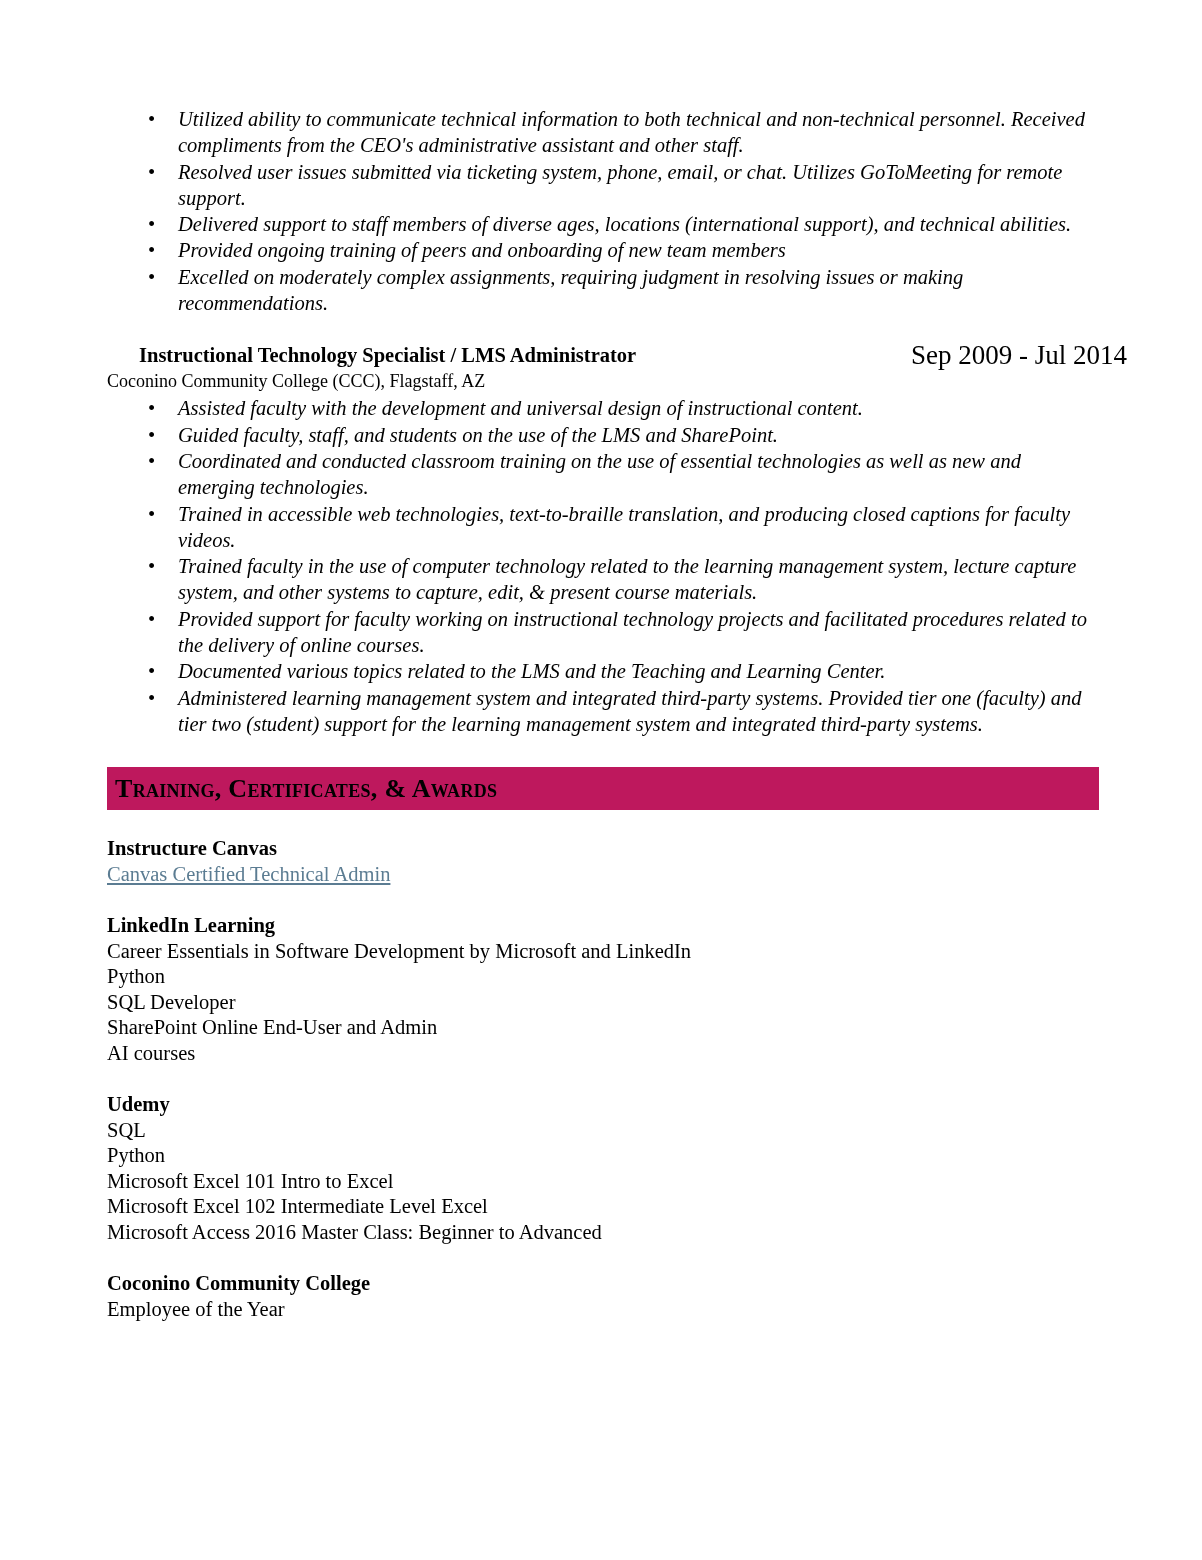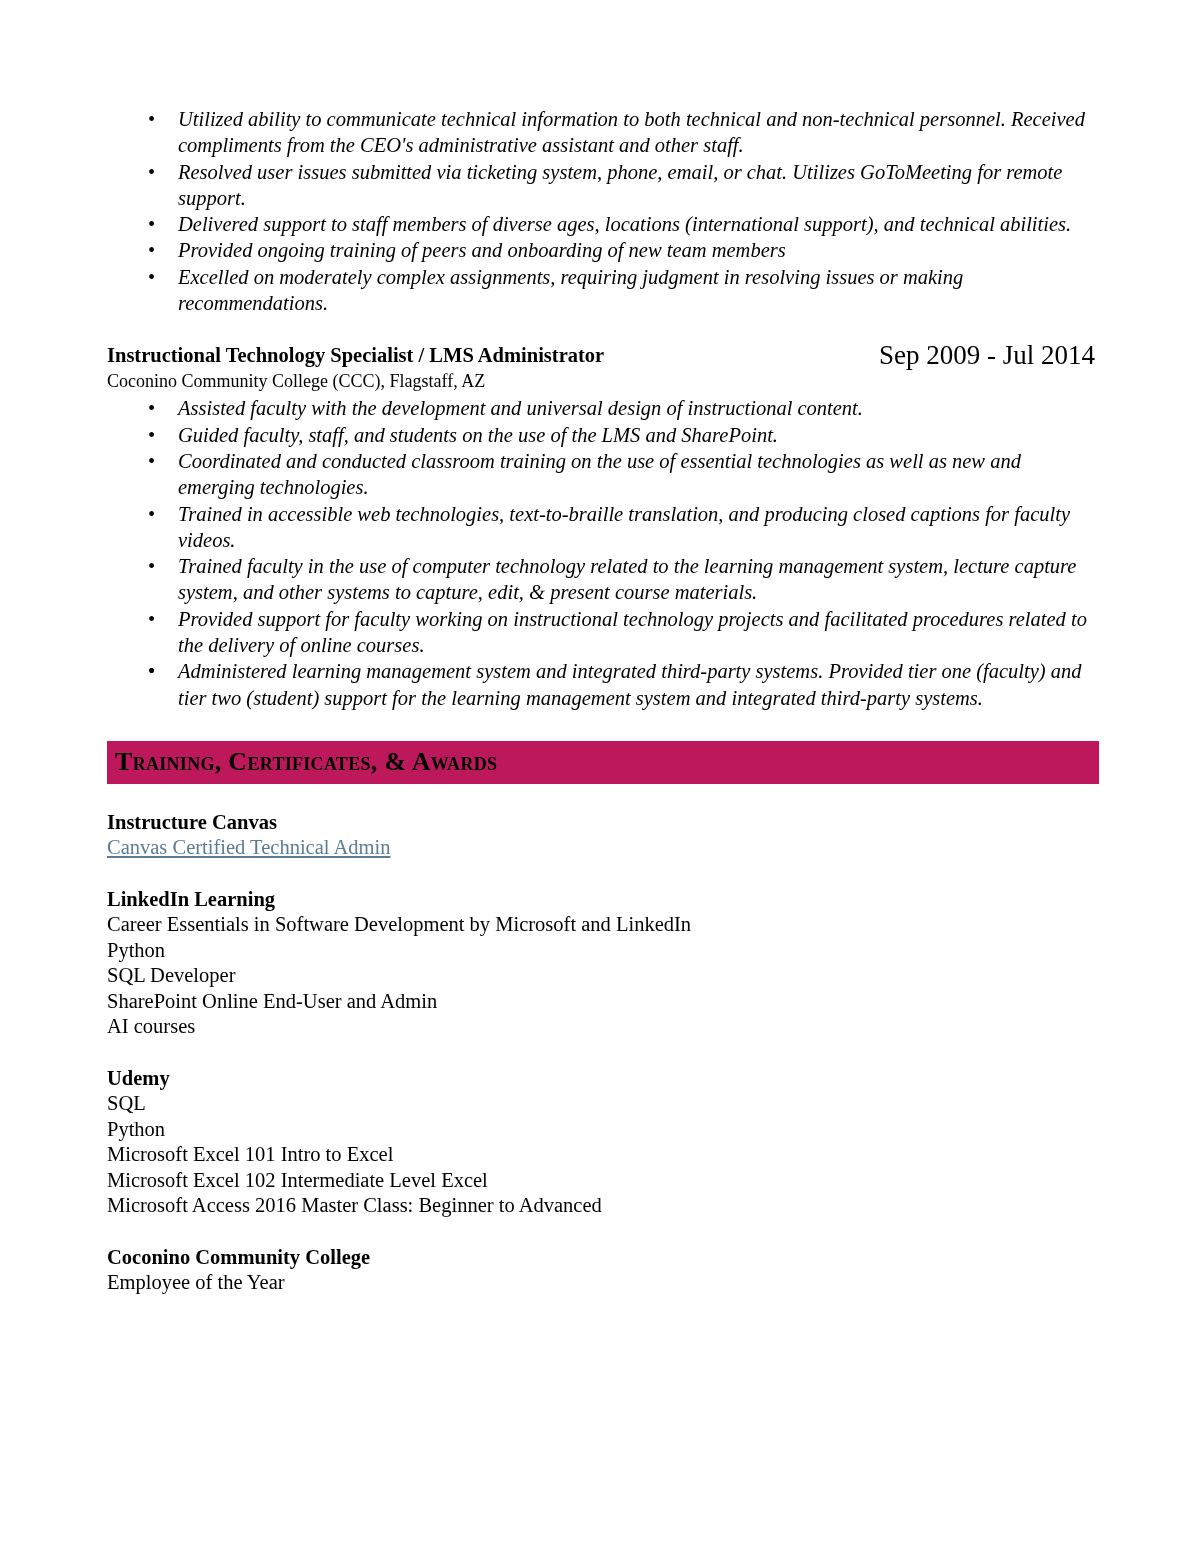--- a/index.html
+++ b/index.html
@@ -57,20 +57,21 @@
 
   
   .job-block {
     margin-top: 26px;
   }
   .job-header {
     display: flex;
     justify-content: space-between;
     align-items: flex-end;
     width: 988px;
+    margin-left: 32px;
   }
   .job-title {
     font-weight: bold;
     font-size: 20.5px;
     line-height: 26px;
   }
   .job-dates {
     font-weight: normal;
     font-size: 27px;
     line-height: 26px;
@@ -184,20 +185,21 @@
         <li>
           <span class="bulletdot">•</span>
           <span>Trained faculty in the use of computer technology related to the learning management system, lecture capture system, and other systems to capture, edit, &amp; present course materials.</span>
         </li>
         <li>
           <span class="bulletdot">•</span>
           <span>Provided support for faculty working on instructional technology projects and facilitated procedures related to the delivery of online courses.</span>
         </li>
         <li>
           <span class="bulletdot">•</span>
+          <span>Documented various topics related to the LMS and the Teaching and Learning Center.</span>
         </li>
         <li>
           <span class="bulletdot">•</span>
           <span>Administered learning management system and integrated third-party systems. Provided tier one (faculty) and tier two (student) support for the learning management system and integrated third-party systems.</span>
         </li>
       </ul>
     </div>
 
     <div class="section-bar">
       <span class="section-title">Training, Certificates, &amp; Awards</span>

